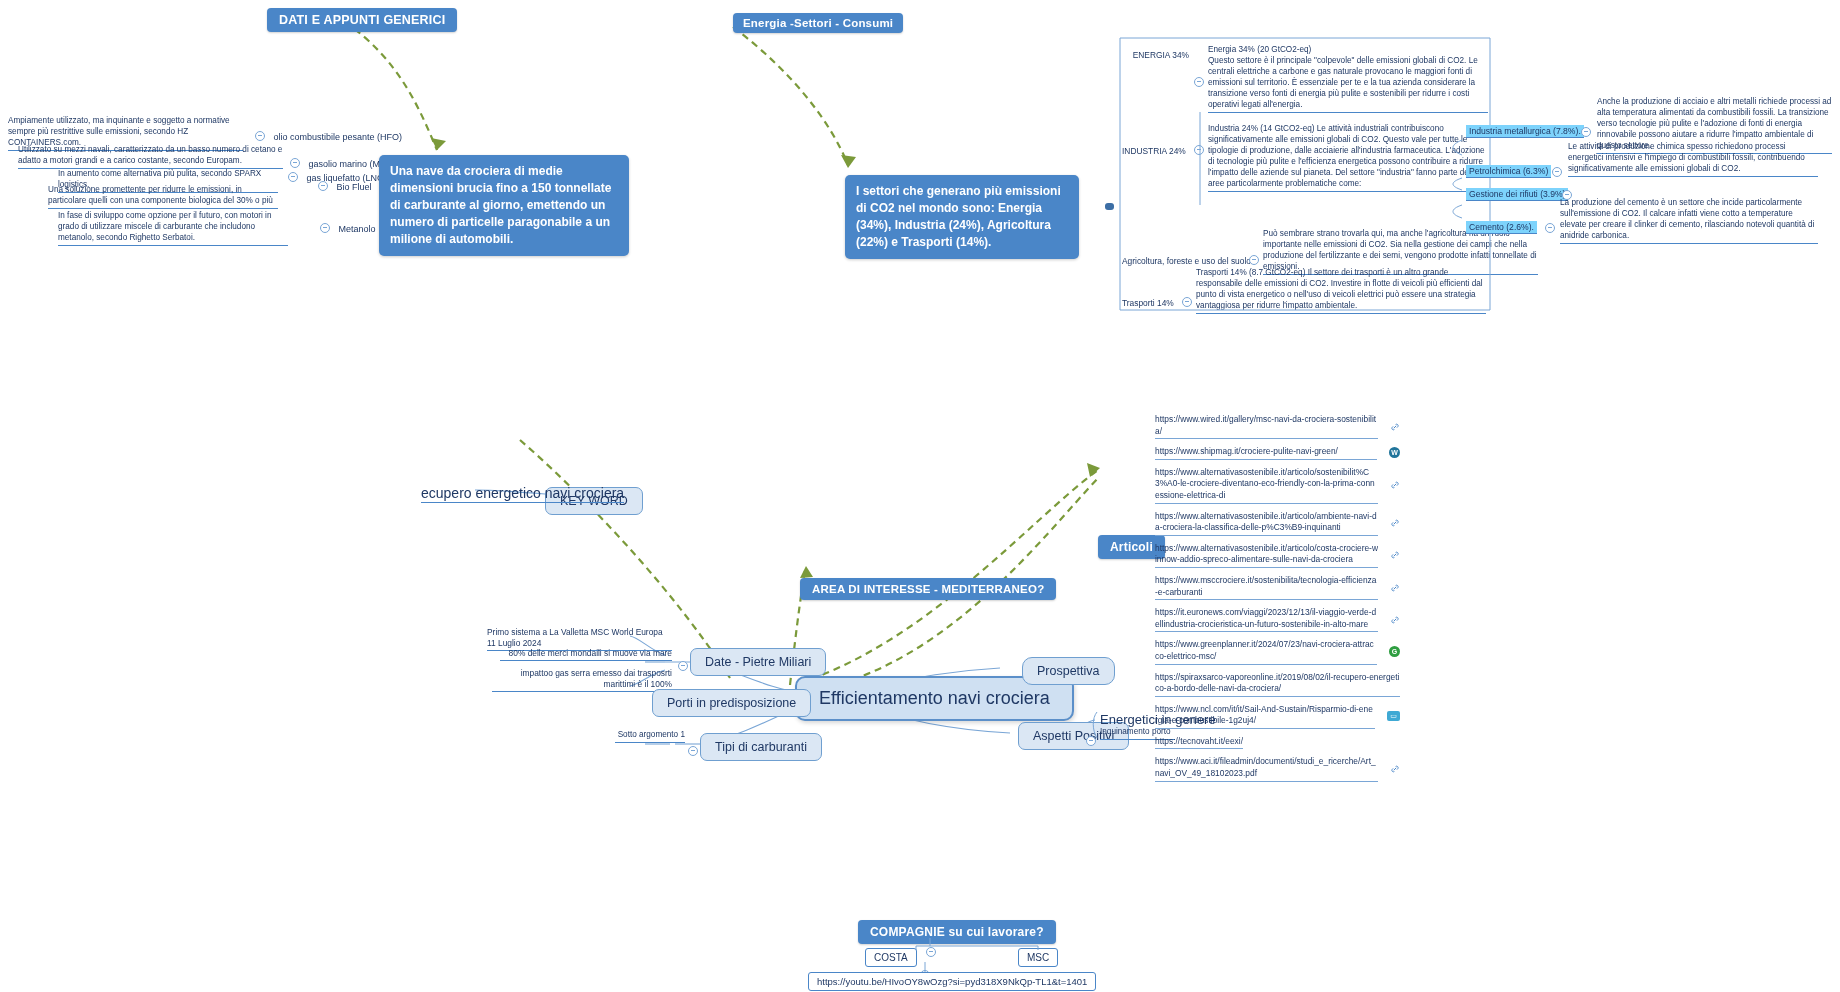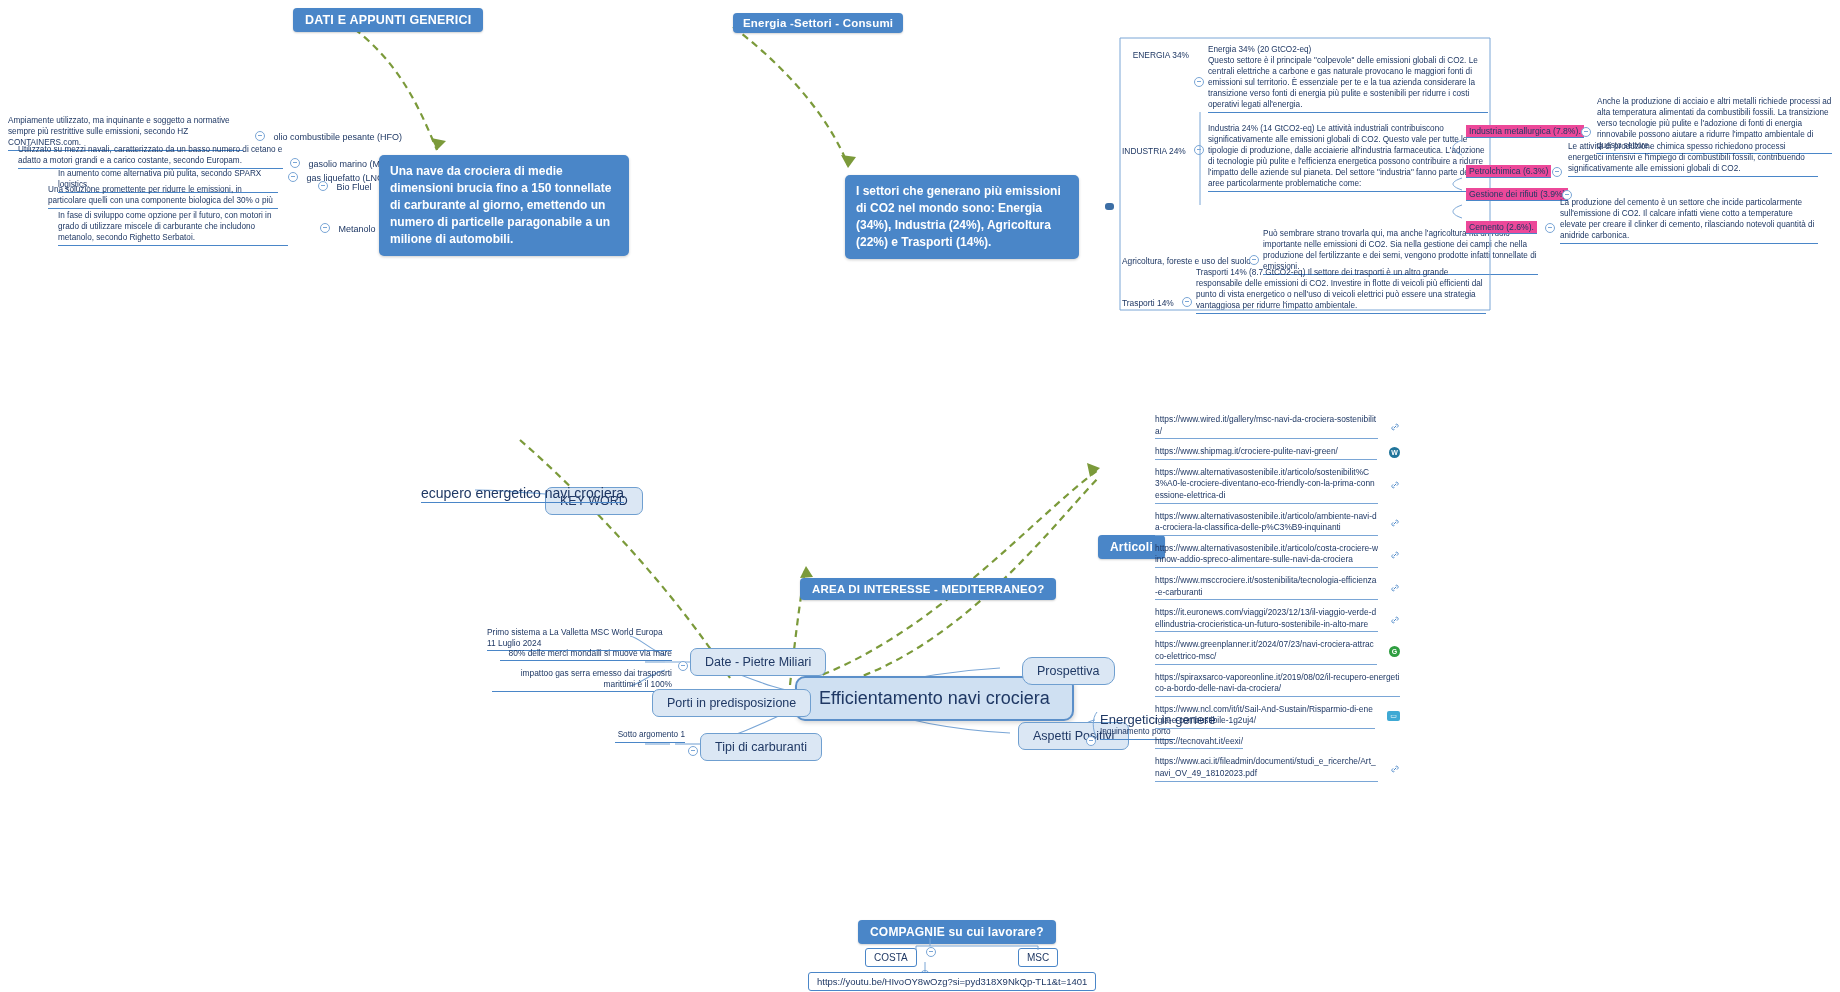--- a/index.html
+++ b/index.html
@@ -32,21 +32,21 @@
   .leaf{font-size:9px;line-height:1.32;color:#1f3864;
         border-bottom:1.6px solid #4a86c8;padding-bottom:1px;}
   .leaf.r{text-align:right;}
   .leaf.nb{border-bottom:none;}
 
   
   .para{font-size:8.2px;line-height:1.35;color:#1f3864;}
   .para.ul{border-bottom:1.6px solid #4a86c8;padding-bottom:2px;}
 
   
-  .hl{background:#ec4899;color:#1f3864;font-size:8.6px;padding:1px 3px;
+  .hl{background:#7dd3fc;color:#1f3864;font-size:8.6px;padding:1px 3px;
       white-space:nowrap;border-bottom:1.6px solid #4a86c8;}
 
   
   .callout{background:#4a86c8;color:#fff;font-weight:bold;font-size:12px;
            line-height:1.42;border-radius:5px;padding:8px 11px;
            box-shadow:0 1px 3px rgba(0,0,0,.2);}
 
   
   .tog{display:inline-block;width:8px;height:8px;border:1px solid #7aa6d6;
        border-radius:50%;position:relative;vertical-align:middle;background:#fff;}
@@ -151,21 +151,21 @@
 </div>
 
 <div class="n" style="left:58px;top:210px;width:230px;">
   <div class="para ul">In fase di sviluppo come opzione per il futuro, con motori in grado di utilizzare miscele di carburante che includono metanolo, secondo Righetto Serbatoi.</div>
 </div>
 <div class="n" style="left:320px;top:218px;">
   <span class="tog"></span>
   <span class="leaf nb" style="font-size:9px;margin-left:4px;">Metanolo</span>
 </div>
 
-<div class="n pill" style="left:293px;top:8px;">DATI E APPUNTI GENERICI</div>
+<div class="n pill" style="left:267px;top:8px;">DATI E APPUNTI GENERICI</div>
 
 <div class="n pill sm" style="left:733px;top:13px;">Energia -Settori - Consumi</div>
 
 <div class="n callout" style="left:379px;top:155px;width:250px;">Una nave da crociera di medie dimensioni brucia fino a 150 tonnellate di carburante al giorno, emettendo un numero di particelle paragonabile a un milione di automobili.</div>
 
 <div class="n callout" style="left:845px;top:175px;width:234px;">I settori che generano più emissioni di CO2 nel mondo sono: Energia (34%), Industria (24%), Agricoltura (22%) e Trasporti (14%).</div>
 <div class="n" style="left:1105px;top:196px;">
   <span class="dot"></span>
 </div>
 

